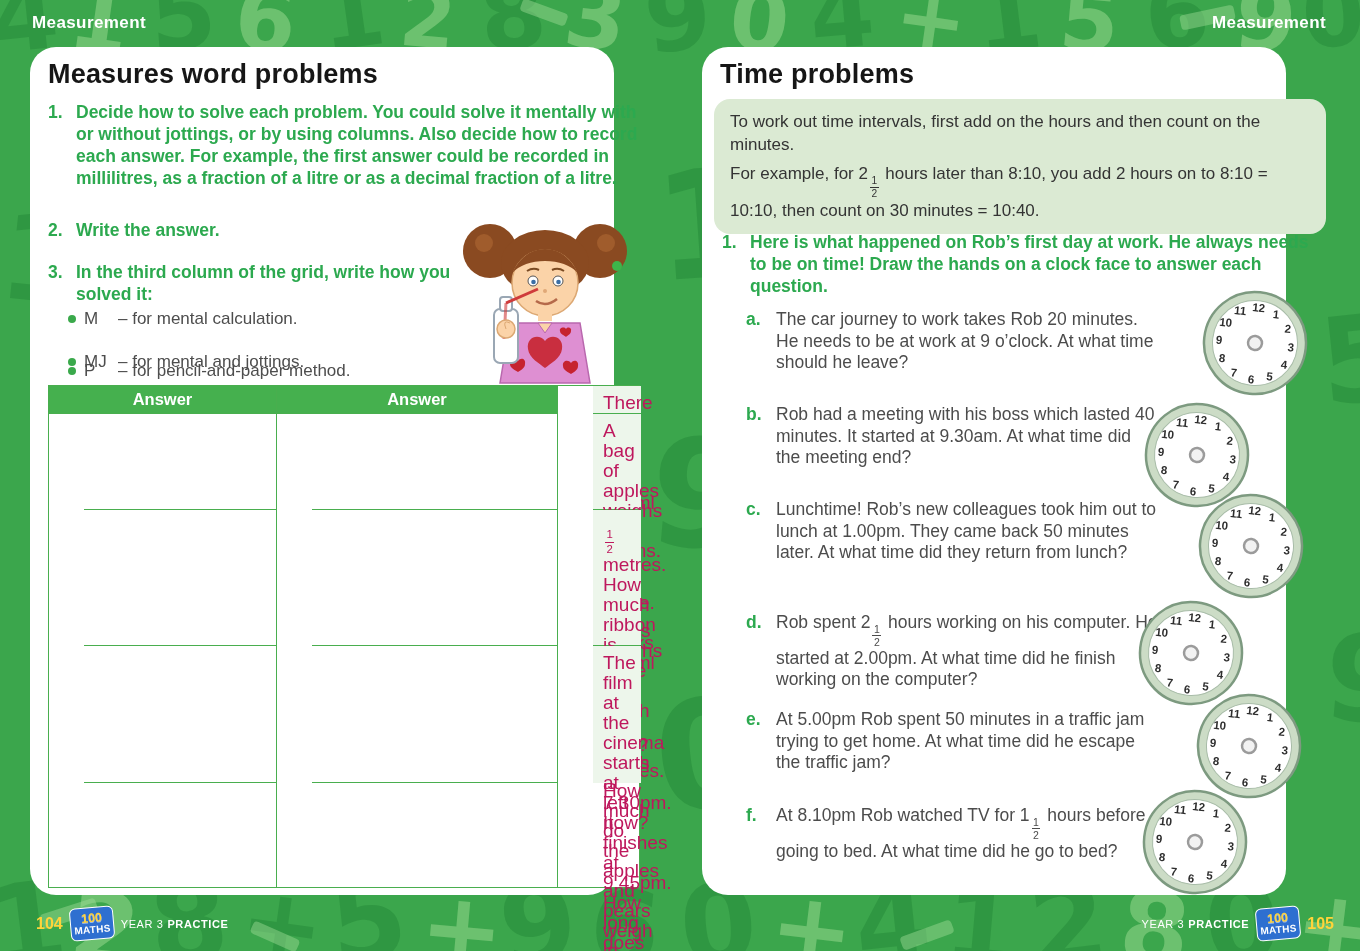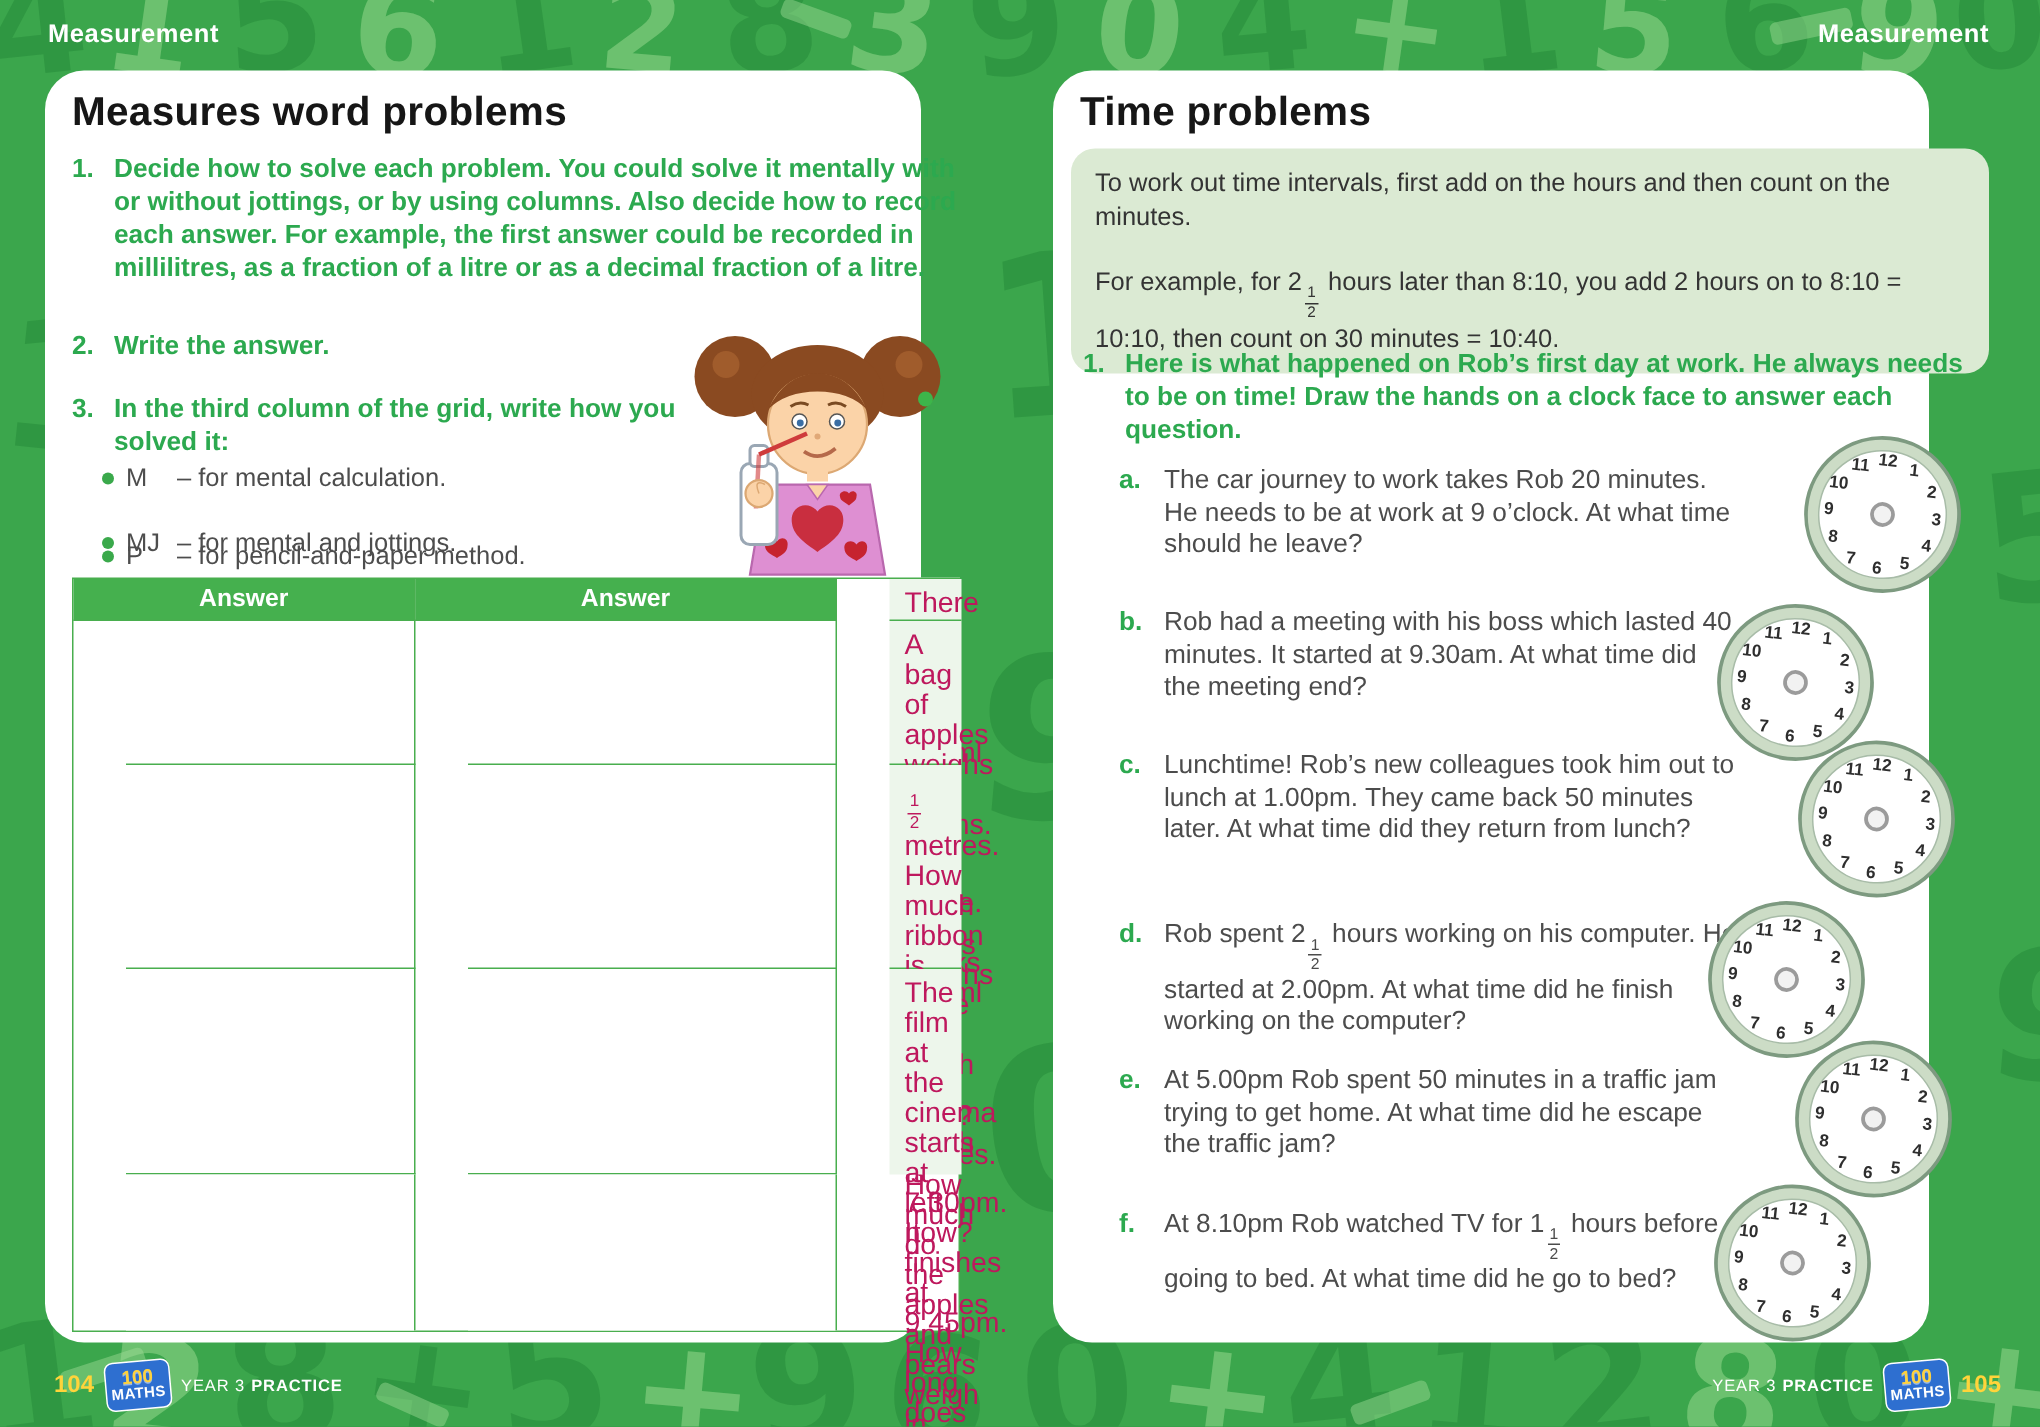--- a/index.html
+++ b/index.html
@@ -46,21 +46,21 @@
   .wtable > div:nth-last-child(-n+3){border-bottom:none;}
   .th{background:#45b04e;color:#ffffff;font-weight:bold;font-size:16.5px;text-align:center;line-height:27px;}
   .tc{font-size:19px;line-height:20px;color:#be185d;margin-left:35px;}
   .prob{background:#edf6eb;padding:7px 10px 5px 10px;}
   .ans,.met{background:#ffffff;}
 
   
   .tipbox{position:absolute;left:12px;top:52px;width:612px;box-sizing:border-box;background:#dbead3;border-radius:16px;
           padding:11px 16px 12px 16px;color:#343434;font-size:17px;line-height:23px;}
   .tipbox p{margin:0;}
-  .tipbox p + p{margin-top:20px;}
+  .tipbox p + p{margin-top:6px;}
 
   .q1{position:absolute;left:20px;top:184px;width:600px;display:flex;gap:8px;color:#2ca94f;font-weight:bold;font-size:17.5px;line-height:22px;}
   .q1 .inum{width:20px;flex:none;}
   .q1 .q1text{width:572px;}
 
   .q{position:absolute;left:44px;display:flex;gap:9px;font-size:17.5px;line-height:21.5px;}
   .qletter{flex:none;width:21px;color:#2ca94f;font-weight:bold;}
   .qtext{width:382px;color:#4c4c4c;}
   .qa{top:262px;} .qb{top:357px;} .qc{top:452px;} .qd{top:565px;} .qe{top:662px;} .qf{top:758px;}
 

